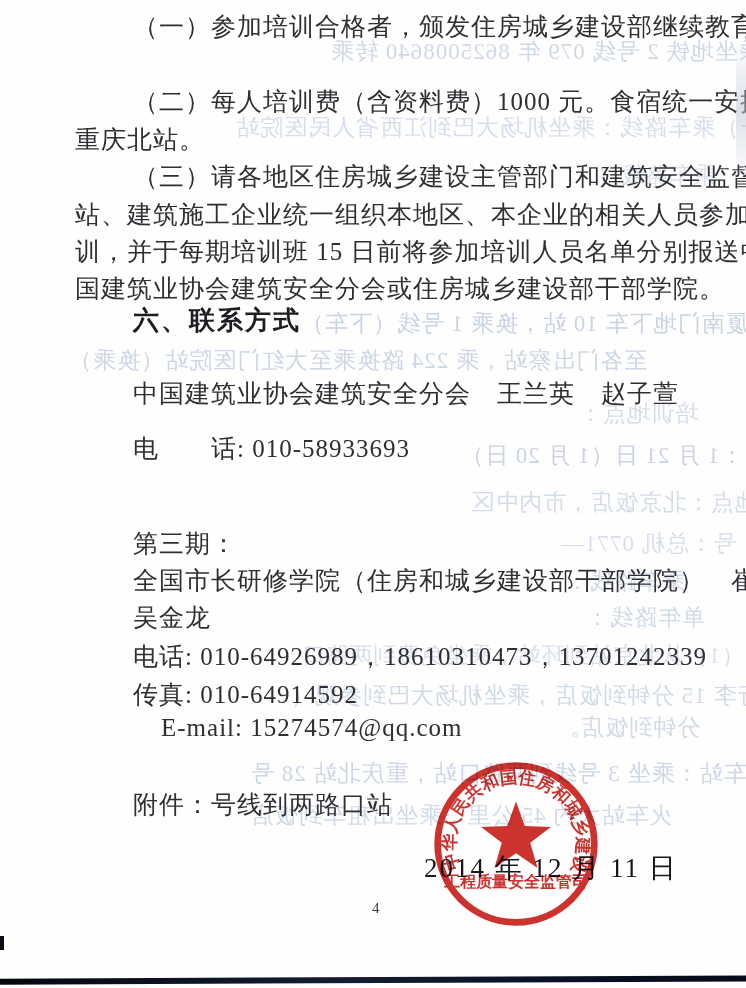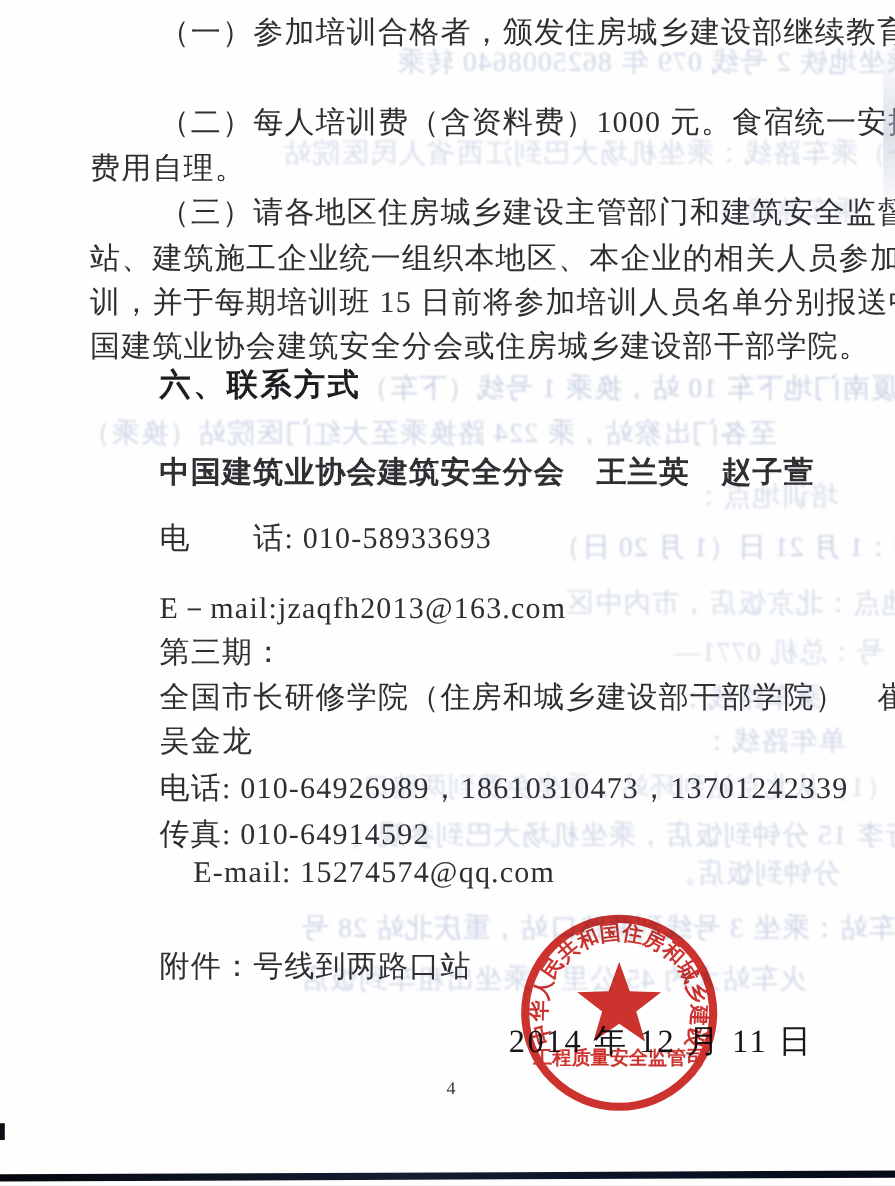--- a/index.html
+++ b/index.html
@@ -59,30 +59,29 @@
   <div class="ghost" style="left:565px;top:566px;opacity:.38;">乘车路线：</div>
   <div class="ghost" style="left:585px;top:602px;opacity:.38;">单年路线：</div>
   <div class="ghost" style="left:300px;top:640px;opacity:.32;">（1）从北京站到环站，乘坐免费到两路口</div>
   <div class="ghost" style="left:290px;top:680px;opacity:.38;">行李 15 分钟到饭店，乘坐机场大巴到参观（</div>
   <div class="ghost" style="left:556px;top:712px;opacity:.38;">分钟到饭店。</div>
   <div class="ghost" style="left:250px;top:758px;opacity:.42;">（2）火车站：乘坐 3 号线到两路口站，重庆北站 28 号</div>
   <div class="ghost" style="left:250px;top:800px;opacity:.38;">火车站大约 45 公里，乘坐出租车到饭店</div>
 
   <div class="line" style="left:133px;top:10px;">（一）参加培训合格者，颁发住房城乡建设部继续教育证书，</div>
   <div class="line" style="left:133px;top:85px;">（二）每人培训费（含资料费）1000 元。食宿统一安排，</div>
-  <div class="line" style="left:75px;top:123px;">费用自理。</div>
+  <div class="line" style="left:75px;top:123px;">重庆北站。</div>
   <div class="line" style="left:133px;top:160px;">（三）请各地区住房城乡建设主管部门和建筑安全监督</div>
   <div class="line" style="left:75px;top:198px;">站、建筑施工企业统一组织本地区、本企业的相关人员参加培</div>
   <div class="line" style="left:75px;top:235px;">训，并于每期培训班 15 日前将参加培训人员名单分别报送中</div>
   <div class="line heading" style="left:133px;top:303px;">六、联系方式</div>
 
   <div class="line" style="left:75px;top:272px;">国建筑业协会建筑安全分会或住房城乡建设部干部学院。</div>
-  <div class="line" style="left:133px;top:377px;font-weight:bold;">中国建筑业协会建筑安全分会　王兰英　赵子萱</div>
+  <div class="line" style="left:133px;top:377px;">中国建筑业协会建筑安全分会　王兰英　赵子萱</div>
   <div class="line" style="left:133px;top:418px;margin-top:14px;">电　　话: 010-58933693</div>
-  <div class="line" style="left:133px;top:490px;">E－mail:jzaqfh2013@163.com</div>
   <div class="line" style="left:133px;top:527px;">第三期：</div>
   <div class="line" style="left:133px;top:564px;">全国市长研修学院（住房和城乡建设部干部学院）　崔迪</div>
   <div class="line" style="left:133px;top:601px;">吴金龙</div>
   <div class="line" style="left:133px;top:640px;">电话: 010-64926989，18610310473，13701242339</div>
   <div class="line" style="left:133px;top:678px;">传真: 010-64914592</div>
   <div class="line" style="left:133px;top:714px;margin-left:28px;">E-mail: 15274574@qq.com</div>
 
   <div class="line" style="left:133px;top:788px;">附件：号线到两路口站</div>
 
   <div class="dateline" style="left:424px;top:850px;">2014 年 12 月 11 日</div>

